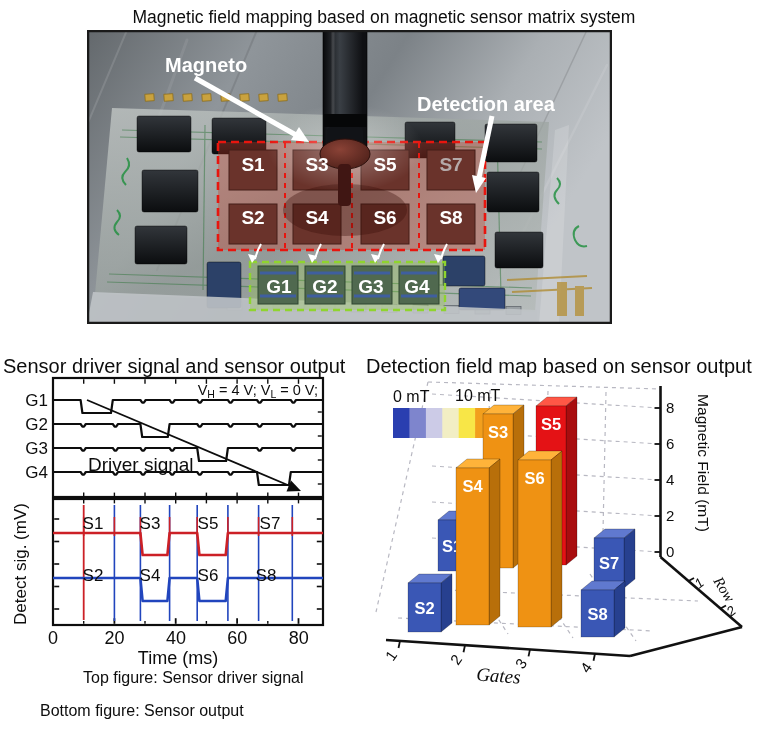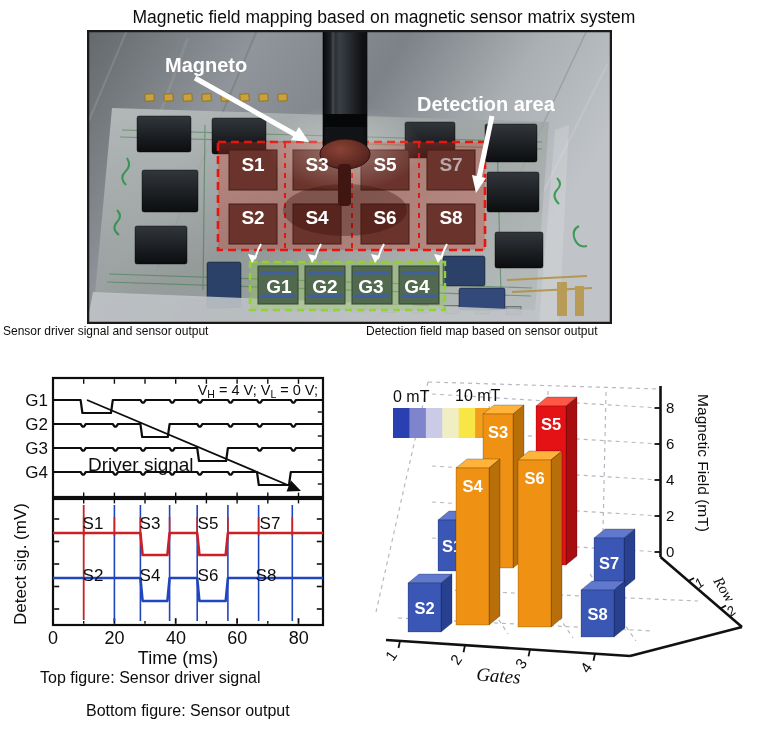--- a/index.html
+++ b/index.html
@@ -1,25 +1,25 @@
 <!DOCTYPE html>
 <html><head>
 <meta charset="utf-8">
 <style>
   html,body{margin:0;padding:0;background:#fff;}
   #figure{position:relative;width:768px;height:732px;background:#fff;overflow:hidden;
           font-family:"Liberation Sans",sans-serif;color:#111;}
   .abs{position:absolute;}
   #title{left:0;top:7px;width:768px;text-align:center;font-size:17.5px;color:#0d0d0d;}
-  .subtitle{top:324px;font-size:12px;color:#0d0d0d;}
+  .subtitle{top:355px;font-size:20px;color:#0d0d0d;}
   #subtitle-left{left:3px;}
   #subtitle-right{left:366px;}
   .caption{left:40px;font-size:16px;color:#0d0d0d;}
-  #caption-top{top:669px;}
-  #caption-bottom{top:702px;margin-left:46px;}
+  #caption-top{top:669px;margin-left:43px;}
+  #caption-bottom{top:702px;}
   svg text{font-family:"Liberation Sans",sans-serif;}
   .serifit{font-family:"Liberation Serif",serif;font-style:italic;}
 </style>
 </head>
 <body>
 
 <div id="figure">
 
   <div class="abs" id="title">Magnetic field mapping based on magnetic sensor matrix system</div>
 

